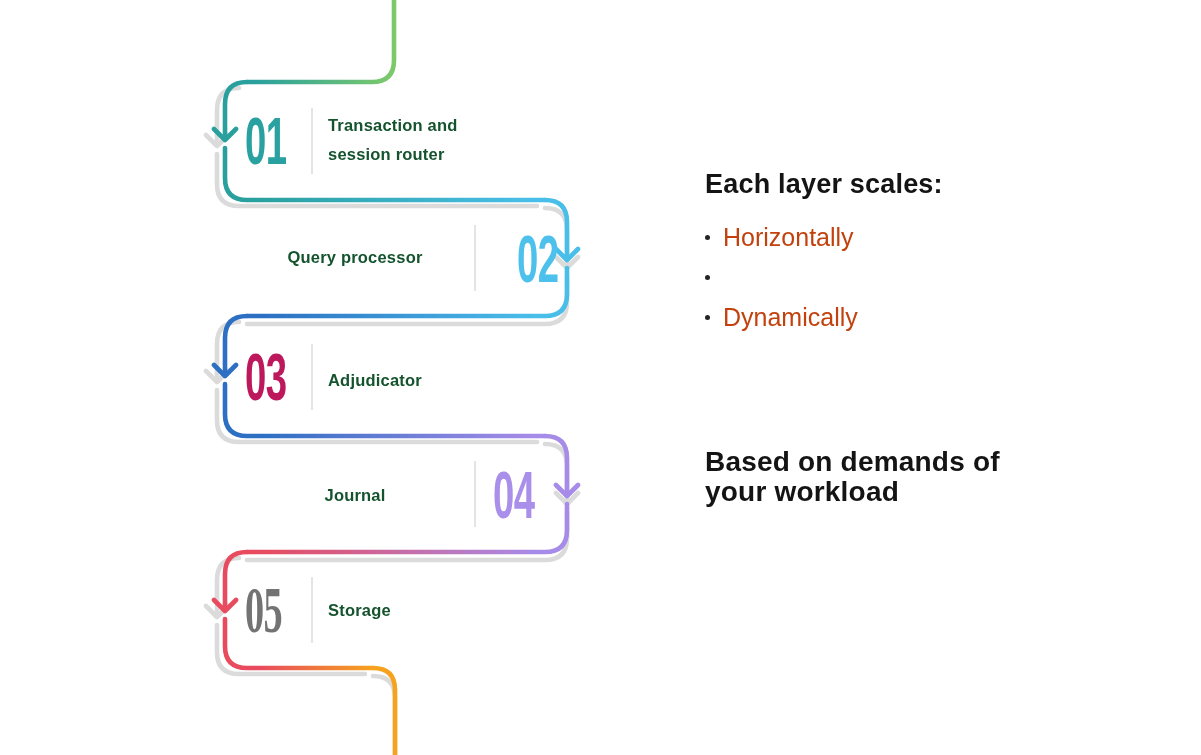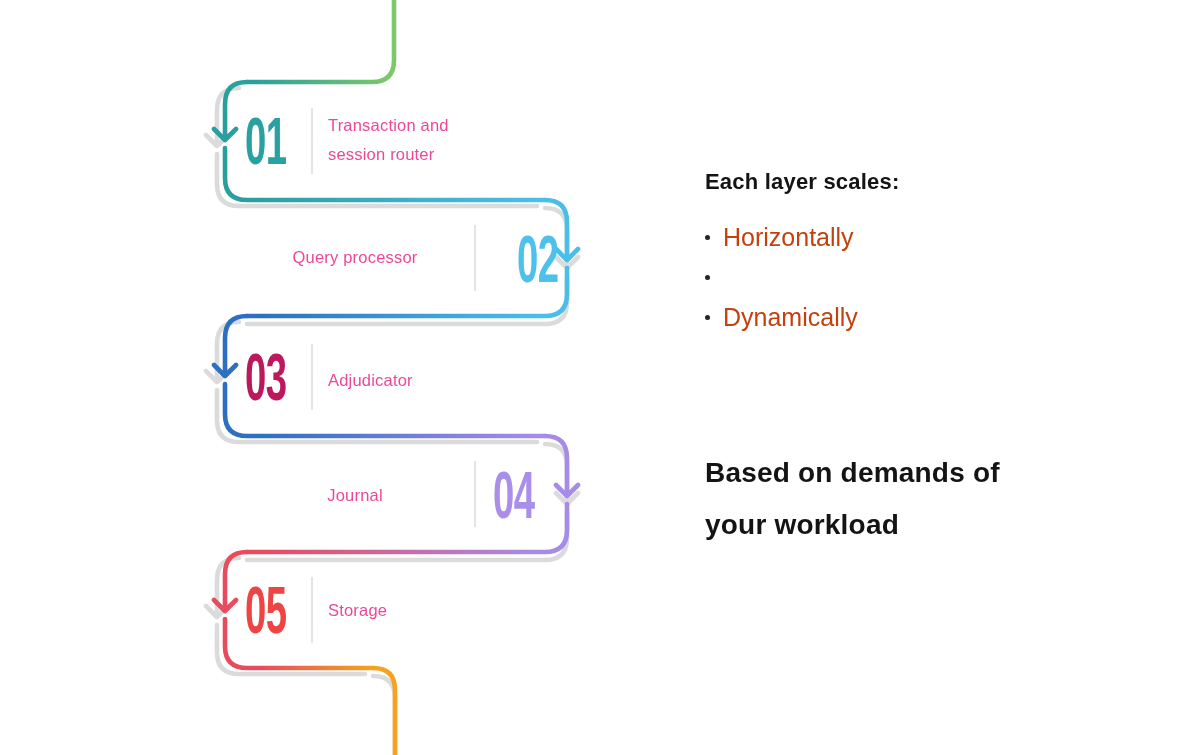--- a/index.html
+++ b/index.html
@@ -10,39 +10,39 @@
   
   svg.snake{position:absolute;left:0;top:0;}
   .g-left{filter:drop-shadow(-8px 6px 0 #dbdbdb);}
   .g-right{filter:drop-shadow(0px 8px 0 #dbdbdb);}
   svg.snake path{fill:none;stroke-width:4.6px;stroke-linecap:round;stroke-linejoin:round;}
 
   
   .step-num{position:absolute;transform:translateY(-50%);height:48px;display:flex;align-items:center;}
   .step-num span{display:inline-block;font-size:66px;font-weight:700;line-height:48px;
                  letter-spacing:-1px;transform:scaleX(0.58);transform-origin:left center;white-space:nowrap;}
-  .c1{color:#2aa1a1;} .c2{color:#4dc1ec;margin-left:24px;} .c3{color:#be185d;} .c4{color:#a98fe9;} .c5{color:#ef4444;}
+  .c1{color:#2aa1a1;} .c2{color:#4dc1ec;margin-left:24px;} .c3{color:#be185d;} .c4{color:#a98fe9;} .c5{color:#737373;font-family:Liberation Serif, serif;}
 
   
   .divider{position:absolute;width:2px;height:66px;background:#e4e4e4;transform:translateY(-50%);}
 
   
-  .step-label{position:absolute;transform:translateY(-50%);font-size:16.5px;font-weight:400;
-              color:#ec4899;line-height:29px;letter-spacing:0.2px;}
+  .step-label{position:absolute;transform:translateY(-50%);font-size:16.5px;font-weight:700;
+              color:#14532d;line-height:29px;letter-spacing:0.2px;}
   .step-label.wrap{width:155px;}
   .step-label.right{left:255px;width:200px;text-align:center;}
 
   
-  .scales-head{position:absolute;left:705px;top:169px;font-size:22px;font-weight:800;
+  .scales-head{position:absolute;left:705px;top:169px;font-size:27px;font-weight:800;
                color:#141414;letter-spacing:0.2px;white-space:nowrap;}
   .bullet-list{position:absolute;left:705px;top:217px;}
   .bullet-item{display:flex;align-items:center;height:40px;font-size:25px;font-weight:400;color:#c2410c;}
   .bullet-dot{width:5px;height:5px;border-radius:50%;background:#242424;margin-right:13px;flex:0 0 auto;}
   .workload{position:absolute;left:705px;top:447px;width:330px;font-size:28px;font-weight:800;
-            line-height:52px;color:#141414;letter-spacing:0.2px;}
+            line-height:30px;color:#141414;letter-spacing:0.2px;}
 </style>
 </head>
 <body>
 
 <div class="stage">
 
   <svg class="snake" width="1201" height="755" viewBox="0 0 1201 755">
     <defs>
       <linearGradient id="gS1" gradientUnits="userSpaceOnUse" x1="390" y1="0" x2="255" y2="0">
         <stop offset="0" stop-color="#7cc96b"></stop>

